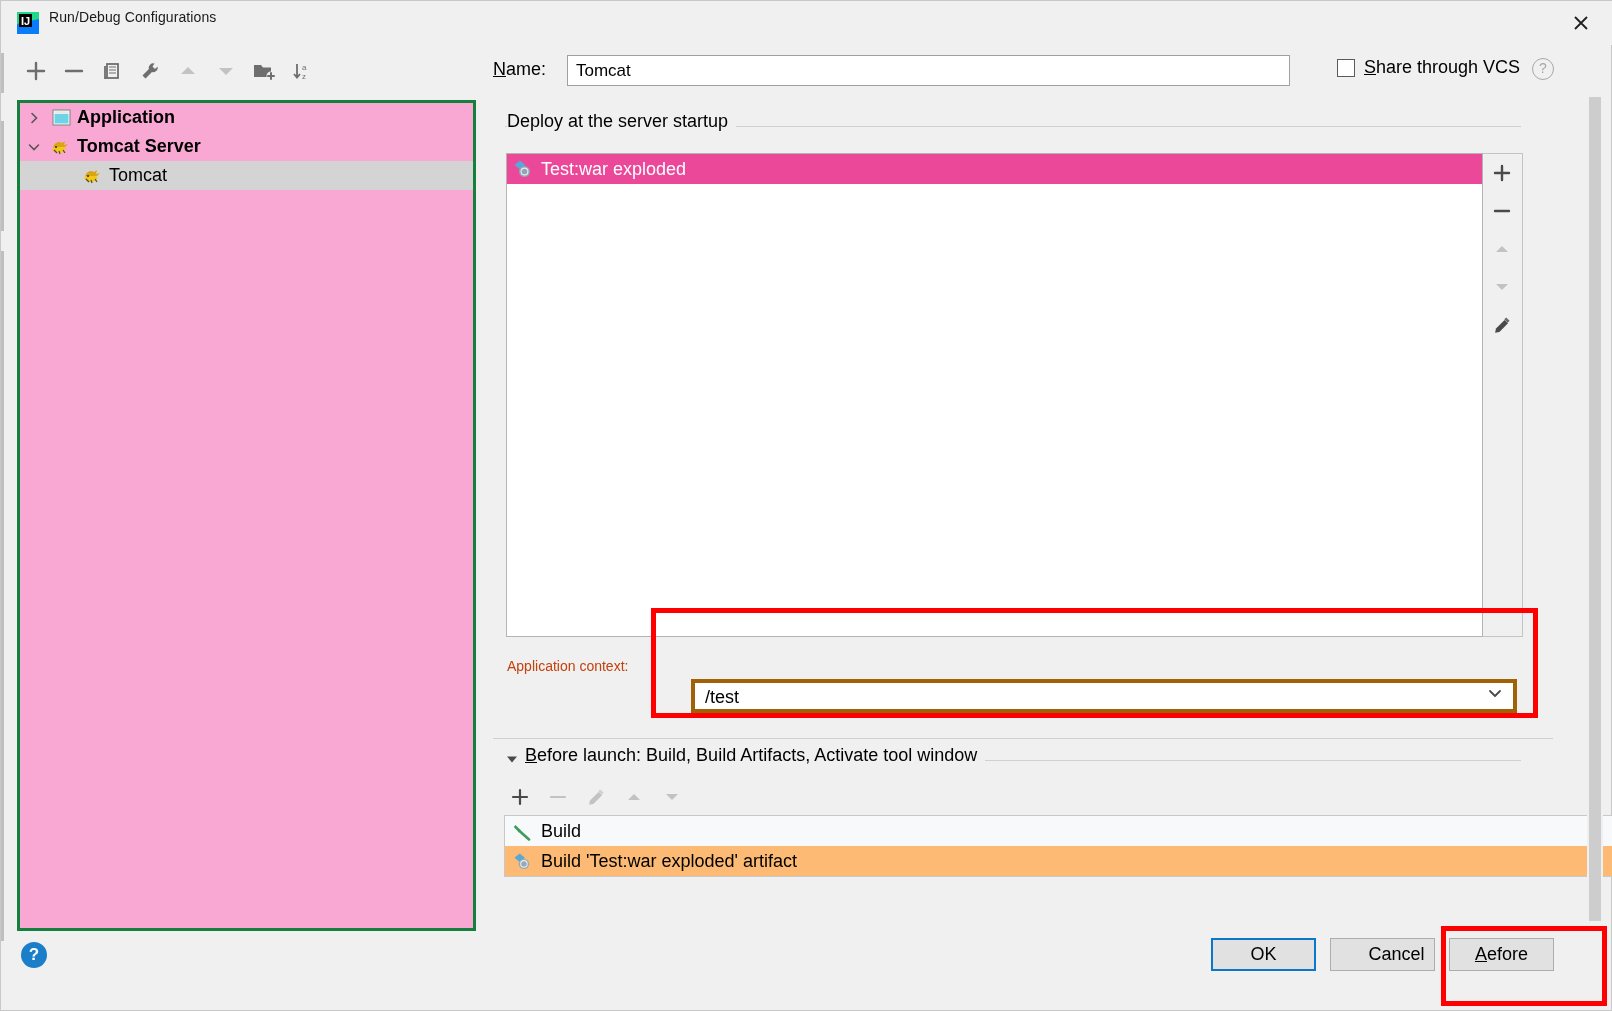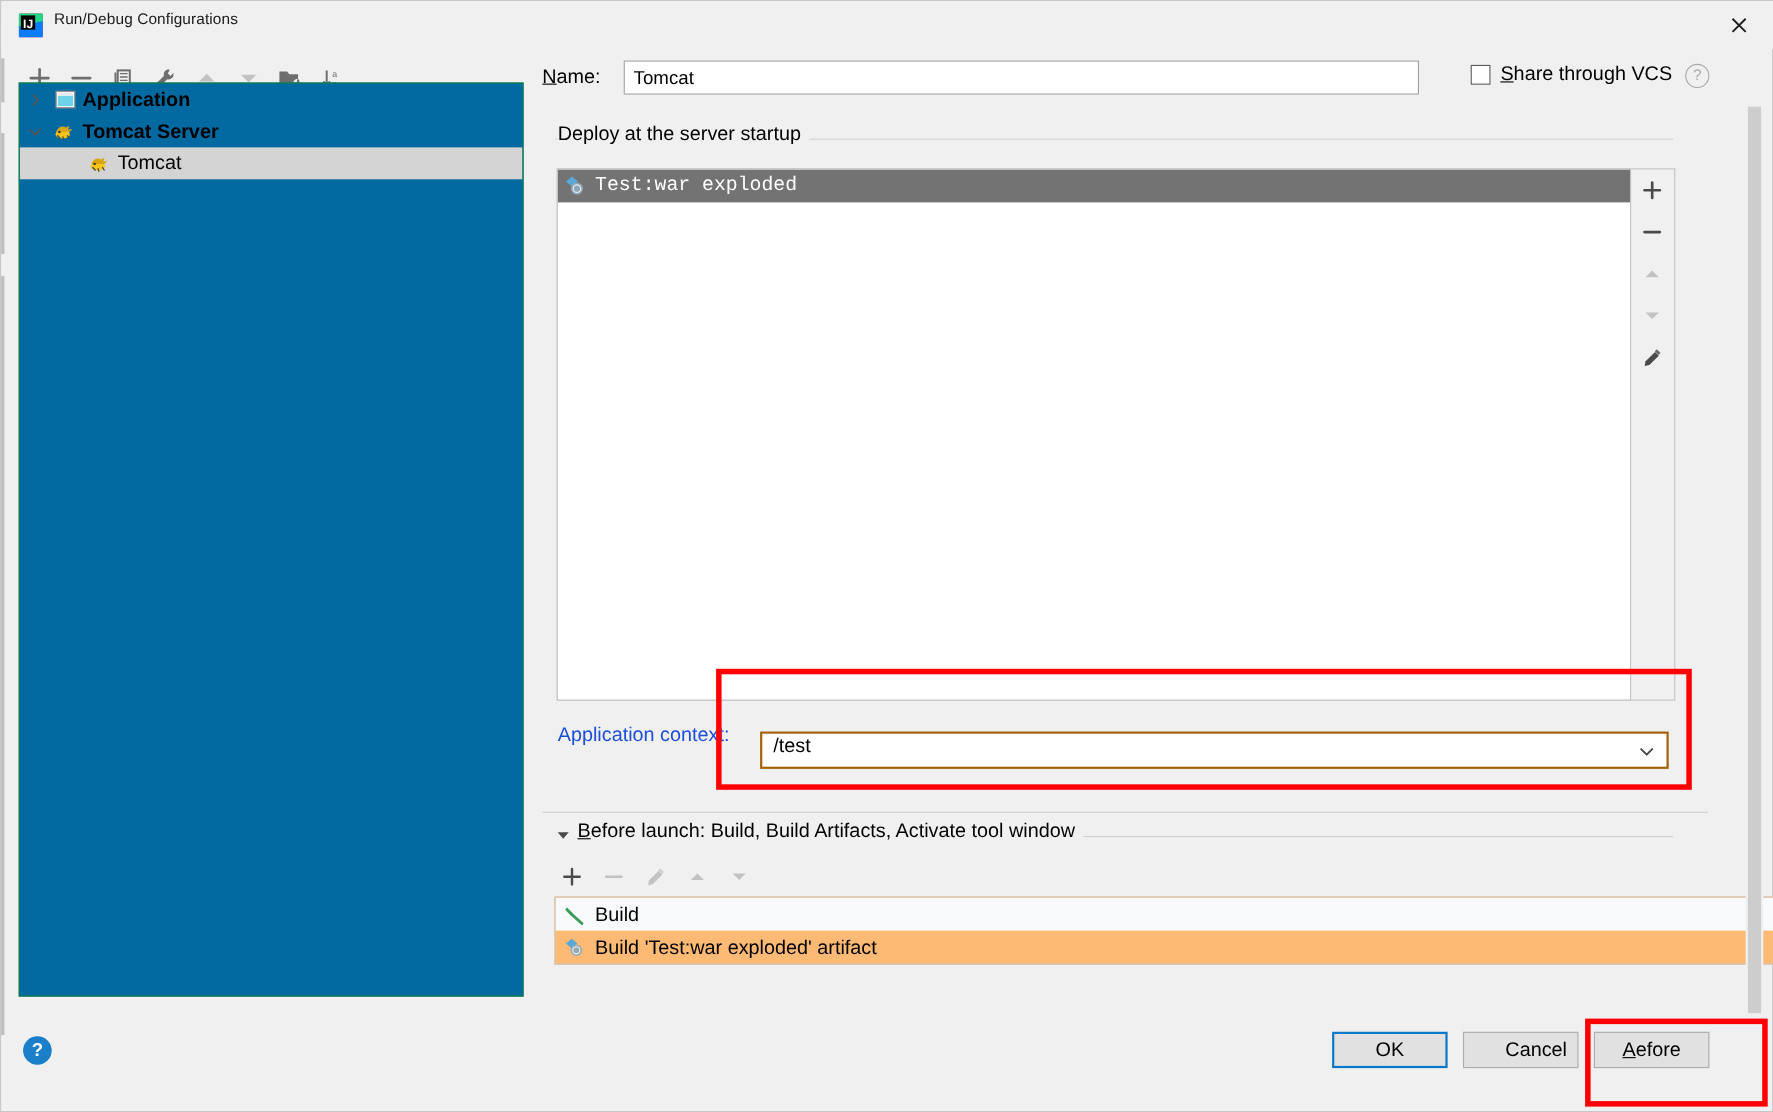--- a/index.html
+++ b/index.html
@@ -43,24 +43,24 @@
     display: flex; align-items: center; gap: 0px;
   }
   .tb-btn {
     width: 38px; height: 34px;
     display: flex; align-items: center; justify-content: center;
     cursor: pointer;
   }
   .tb-btn.disabled { cursor: default; }
 
   #tree-panel {
-    position: absolute; left: 16px; top: 74px;
+    position: absolute; left: 16px; top: 99px;
     width: 459px; height: 831px;
-    background: #0369a1;
-    border: 1px solid #15803d;
+    background: #f9a8d4;
+    border: 3px solid #15803d;
     overflow: hidden;
   }
   .tree-row {
     position: relative;
     height: 29px;
     display: flex; align-items: center;
     cursor: pointer;
     padding-left: 0px;
     font-size: 18px;
     color: #000;
@@ -136,44 +136,44 @@
   #deploy-list {
     position: absolute; left: 13px; top: 56px;
     width: 977px; height: 484px;
     background: #fff; border: 1px solid #b4b4b4;
     overflow: hidden;
   }
   .deploy-row {
     height: 30px; display: flex; align-items: center;
     padding-left: 6px; font-size: 18px; color: #000; cursor: pointer;
   }
-  .deploy-row.selected { background: #737373; color: #fff; font-family: Liberation Mono, monospace; }
+  .deploy-row.selected { background: #ec4899; color: #fff; }
   .deploy-row .ic { margin-right: 8px; display: flex; align-items: center; }
 
   #deploy-side-toolbar {
     position: absolute; left: 990px; top: 56px;
     width: 40px; height: 484px;
     background: #f0f0f0;
     border: 1px solid #c4c4c4; border-left: none;
   }
   .side-btn {
     width: 38px; height: 38px;
     display: flex; align-items: center; justify-content: center;
     cursor: pointer;
   }
 
   #appctx-label {
     position: absolute; left: 14px; top: 561px;
-    font-size: 18px; color: #1d4ed8;
+    font-size: 14px; color: #c2410c;
   }
   #appctx-combo {
-    position: absolute; left: 198px; top: 568px;
+    position: absolute; left: 198px; top: 582px;
     width: 826px; height: 34px;
-    background: #fff; border: 2px solid #a16207;
-    display: flex; align-items: flex-start;
+    background: #fff; border: 4px solid #a16207;
+    display: flex; align-items: flex-end;
   }
   #appctx-value {
     flex: 1; padding-left: 10px; font-size: 18px; color: #000;
     border: none; outline: none; background: transparent;
     font-family: "Liberation Sans", sans-serif;
   }
   #appctx-arrow {
     width: 36px; height: 32px;
     display: flex; align-items: center; justify-content: center;
     cursor: pointer;

